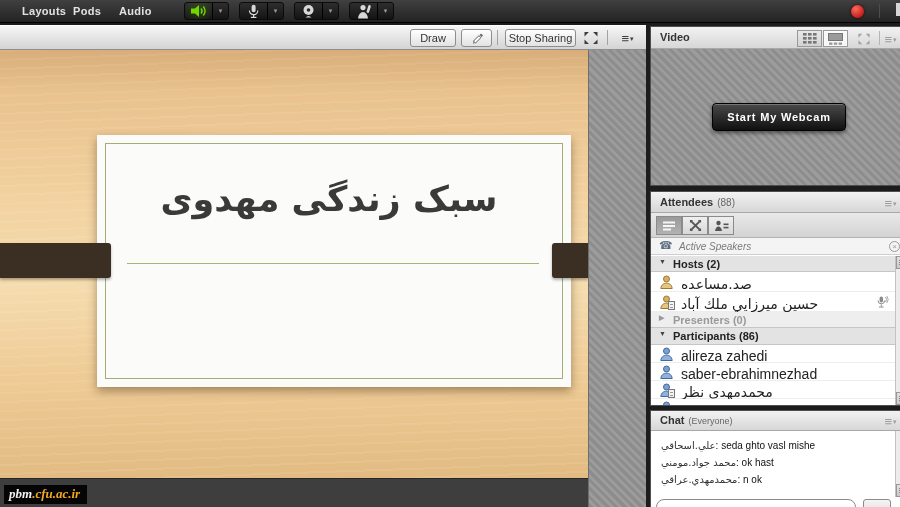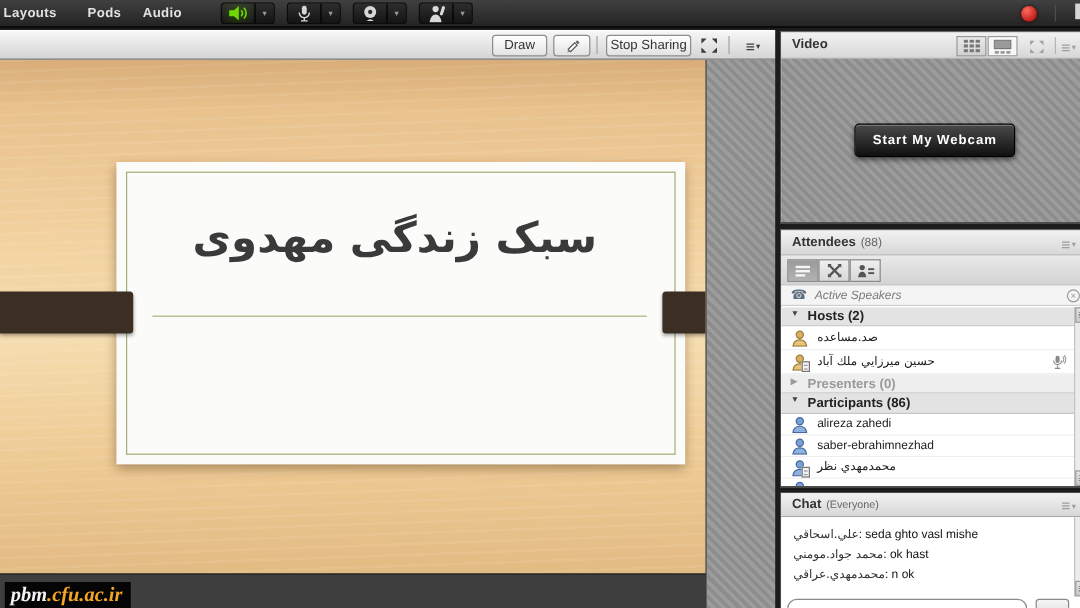--- a/index.html
+++ b/index.html
@@ -46,21 +46,21 @@
   .slide-title { position:absolute; left:0; right:10px; top:44px; text-align:center; direction:rtl;
                  font-size:35px; font-weight:bold; color:#3a3a3a; }
   .hrule { position:absolute; left:30px; right:32px; top:128px; height:1px; background:#a9b277; }
   .bar { position:absolute; top:193px; height:35px; background:#3b2e22; z-index:3; box-shadow:0 2px 3px rgba(0,0,0,.3); }
   .bar.l { left:0; width:111px; border-radius:0 3px 3px 0; }
   .bar.r { left:552px; width:36px; border-radius:3px 0 0 3px; }
   .hatch { background:repeating-linear-gradient(45deg,#8d8d8d 0 3px,#9c9c9c 3px 6px); }
   .stage-right { position:absolute; left:588px; top:50px; width:58px; height:457px; border-left:1px solid #6e6e6e; }
   .stage-bottom { position:absolute; left:0; top:478px; width:588px; height:29px; background:#3e3e3e; border-top:1px solid #272727; }
   .watermark { position:absolute; left:4px; top:485px; background:#050505; padding:1px 7px 2px 5px;
-               font-family:"Liberation Serif", serif; font-style:italic; font-weight:bold; font-size:17px; }
+               font-family:"Liberation Serif", serif; font-style:italic; font-weight:bold; font-size:13px; }
   .wm-a { color:#f2f2f2; } .wm-b { color:#f5a623; }
 
   
   .pod { position:absolute; left:650px; width:258px; background:#fff; border:1px solid #4e4e4e; }
   .pod-header { position:relative; height:22px; background:linear-gradient(#f2f2f2,#d7d7d7);
                 border-bottom:1px solid #a8a8a8; }
   .pod-title { position:absolute; left:9px; top:4px; font-size:11px; font-weight:bold; color:#333; }
   .pod-title .cnt { font-weight:normal; font-size:10px; color:#666; margin-left:4px; }
 
   
@@ -85,21 +85,21 @@
   .circ-x { position:absolute; right:7px; top:3px; width:11px; height:11px; border:1px solid #9a9a9a; border-radius:50%;
             color:#9a9a9a; font-size:8px; line-height:9px; text-align:center; cursor:pointer; }
   .att-list { position:absolute; left:0; top:64px; right:12px; bottom:0; overflow:hidden; background:#fff; }
   .sec-hdr { position:relative; height:16px; background:#e3e3e3; border-bottom:1px solid #c6c6c6;
              font-size:11px; font-weight:bold; color:#222; }
   .sec-hdr.dim { background:#eeeeee; color:#999; }
   .sec-hdr .tri { position:absolute; left:8px; top:2px; font-size:7px; color:#444; }
   .sec-hdr.dim .tri { color:#999; }
   .sec-hdr .sec-lbl { position:absolute; left:22px; top:2px; }
   .p-row { position:relative; height:20px; border-bottom:1px solid #ededed; background:#fff; }
-  .p-row .nm { position:absolute; left:30px; top:4px; font-size:10px; color:#222; }
+  .p-row .nm { position:absolute; left:30px; top:4px; font-size:14px; color:#222; }
   .p-row .pic { position:absolute; left:8px; top:3px; }
   .badge { position:absolute; left:17px; top:9px; width:7px; height:9px; background:#f2f2f2; border:1px solid #777; }
   .badge i { display:block; height:1px; background:#999; margin:2px 1px 0 1px; }
   .mic-live { position:absolute; right:6px; top:3px; }
   .vscroll { position:absolute; right:0; width:12px; background:#ececec; border-left:1px solid #c2c2c2; }
   .thumb { position:absolute; left:0; width:11px; height:13px; background:linear-gradient(#e2e2e2,#c9c9c9);
            border:1px solid #979797; }
   .thumb .grip { margin:3px 2px; height:5px; background:repeating-linear-gradient(#8a8a8a 0 1px, transparent 1px 2px); }
 
   
@@ -111,21 +111,21 @@
   .chat-send { position:absolute; left:212px; top:88px; width:28px; height:16px; border:1px solid #8a8a8a;
                border-radius:3px; background:linear-gradient(#f5f5f5,#ddd); cursor:pointer; }
   svg { display:block; }
 </style>
 </head>
 <body>
 
 <div class="app">
 
   <div class="topbar">
-    <div class="menu" style="left:3px">Layouts</div>
+    <div class="menu" style="left:22px">Layouts</div>
     <div class="menu" style="left:73px">Pods</div>
     <div class="menu" style="left:119px">Audio</div>
 
     <div class="grp" style="left:184px">
       <div class="ic" style="background:radial-gradient(circle,rgba(110,216,0,.18),transparent)">
         <svg width="17" height="14" viewBox="0 0 17 14">
           <polygon points="1,4.5 5,4.5 9,1 9,13 5,9.5 1,9.5" fill="#6ed800"></polygon>
           <path d="M11 4.5 q2.2 2.5 0 5" stroke="#6ed800" stroke-width="1.4" fill="none"></path>
           <path d="M13.3 2.5 q3.6 4.5 0 9" stroke="#6ed800" stroke-width="1.4" fill="none"></path>
         </svg>

